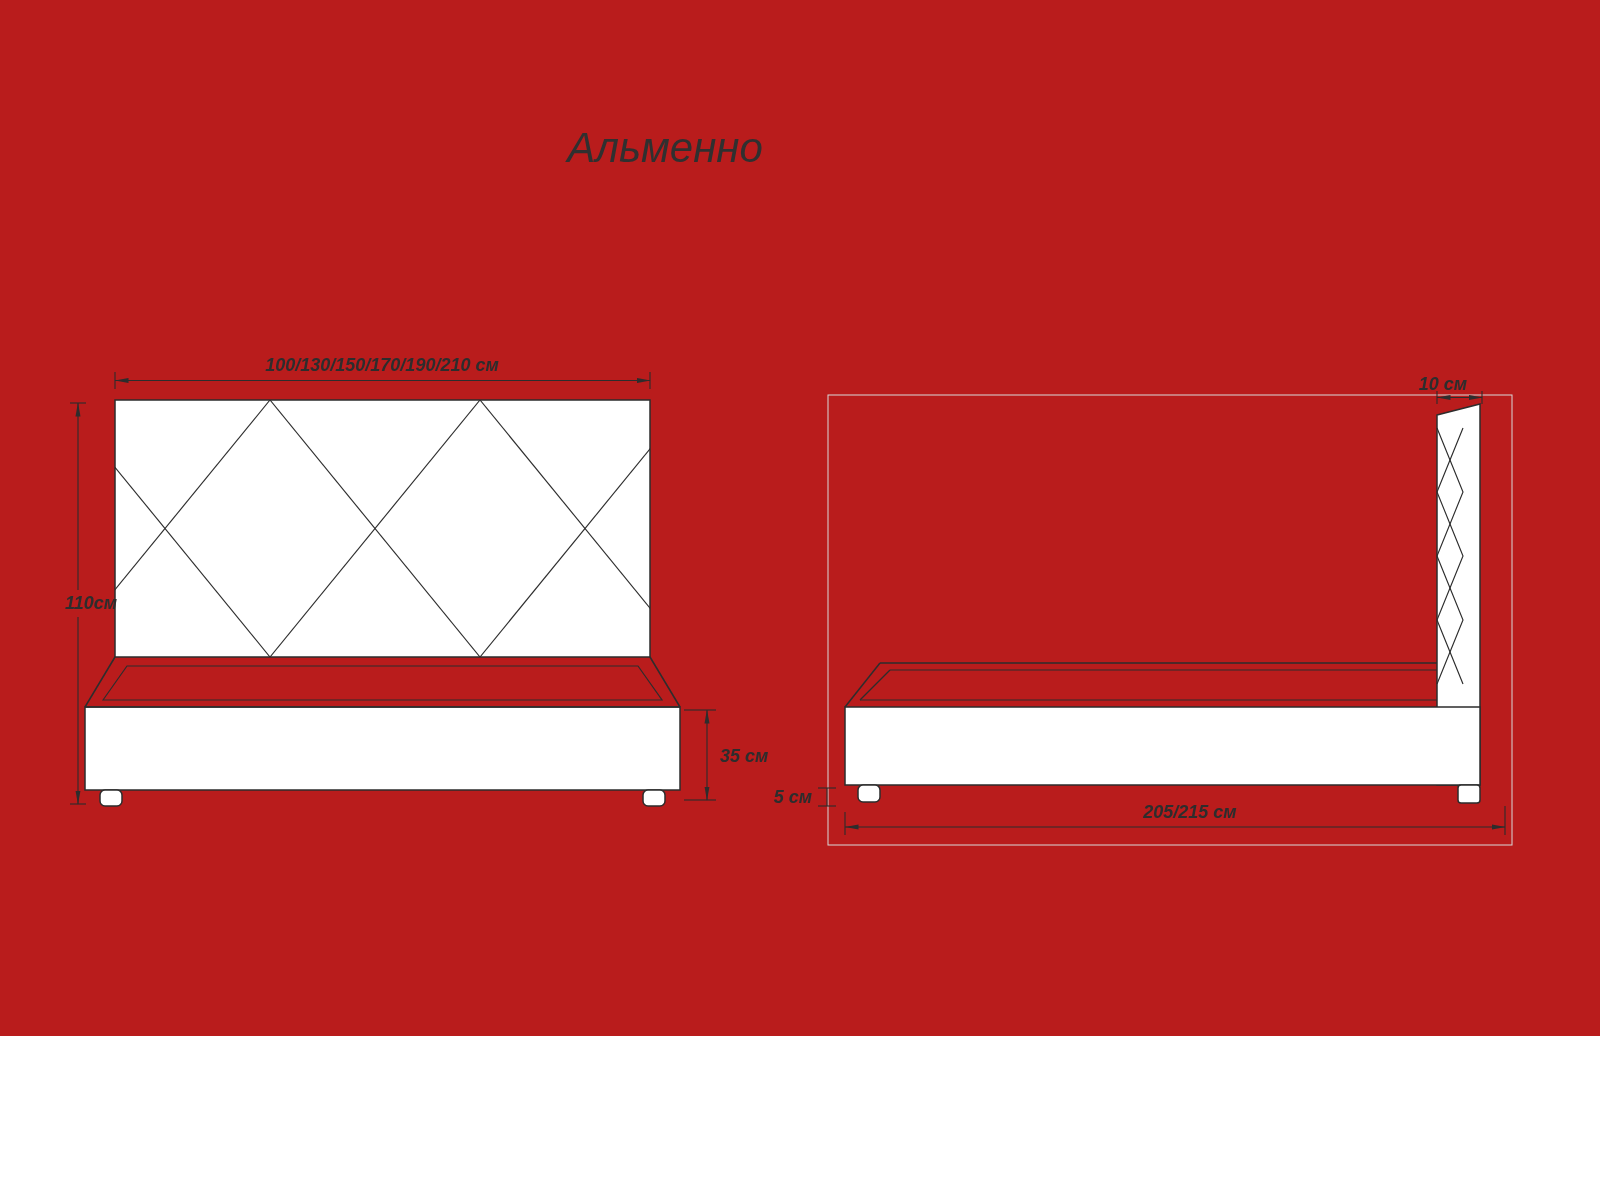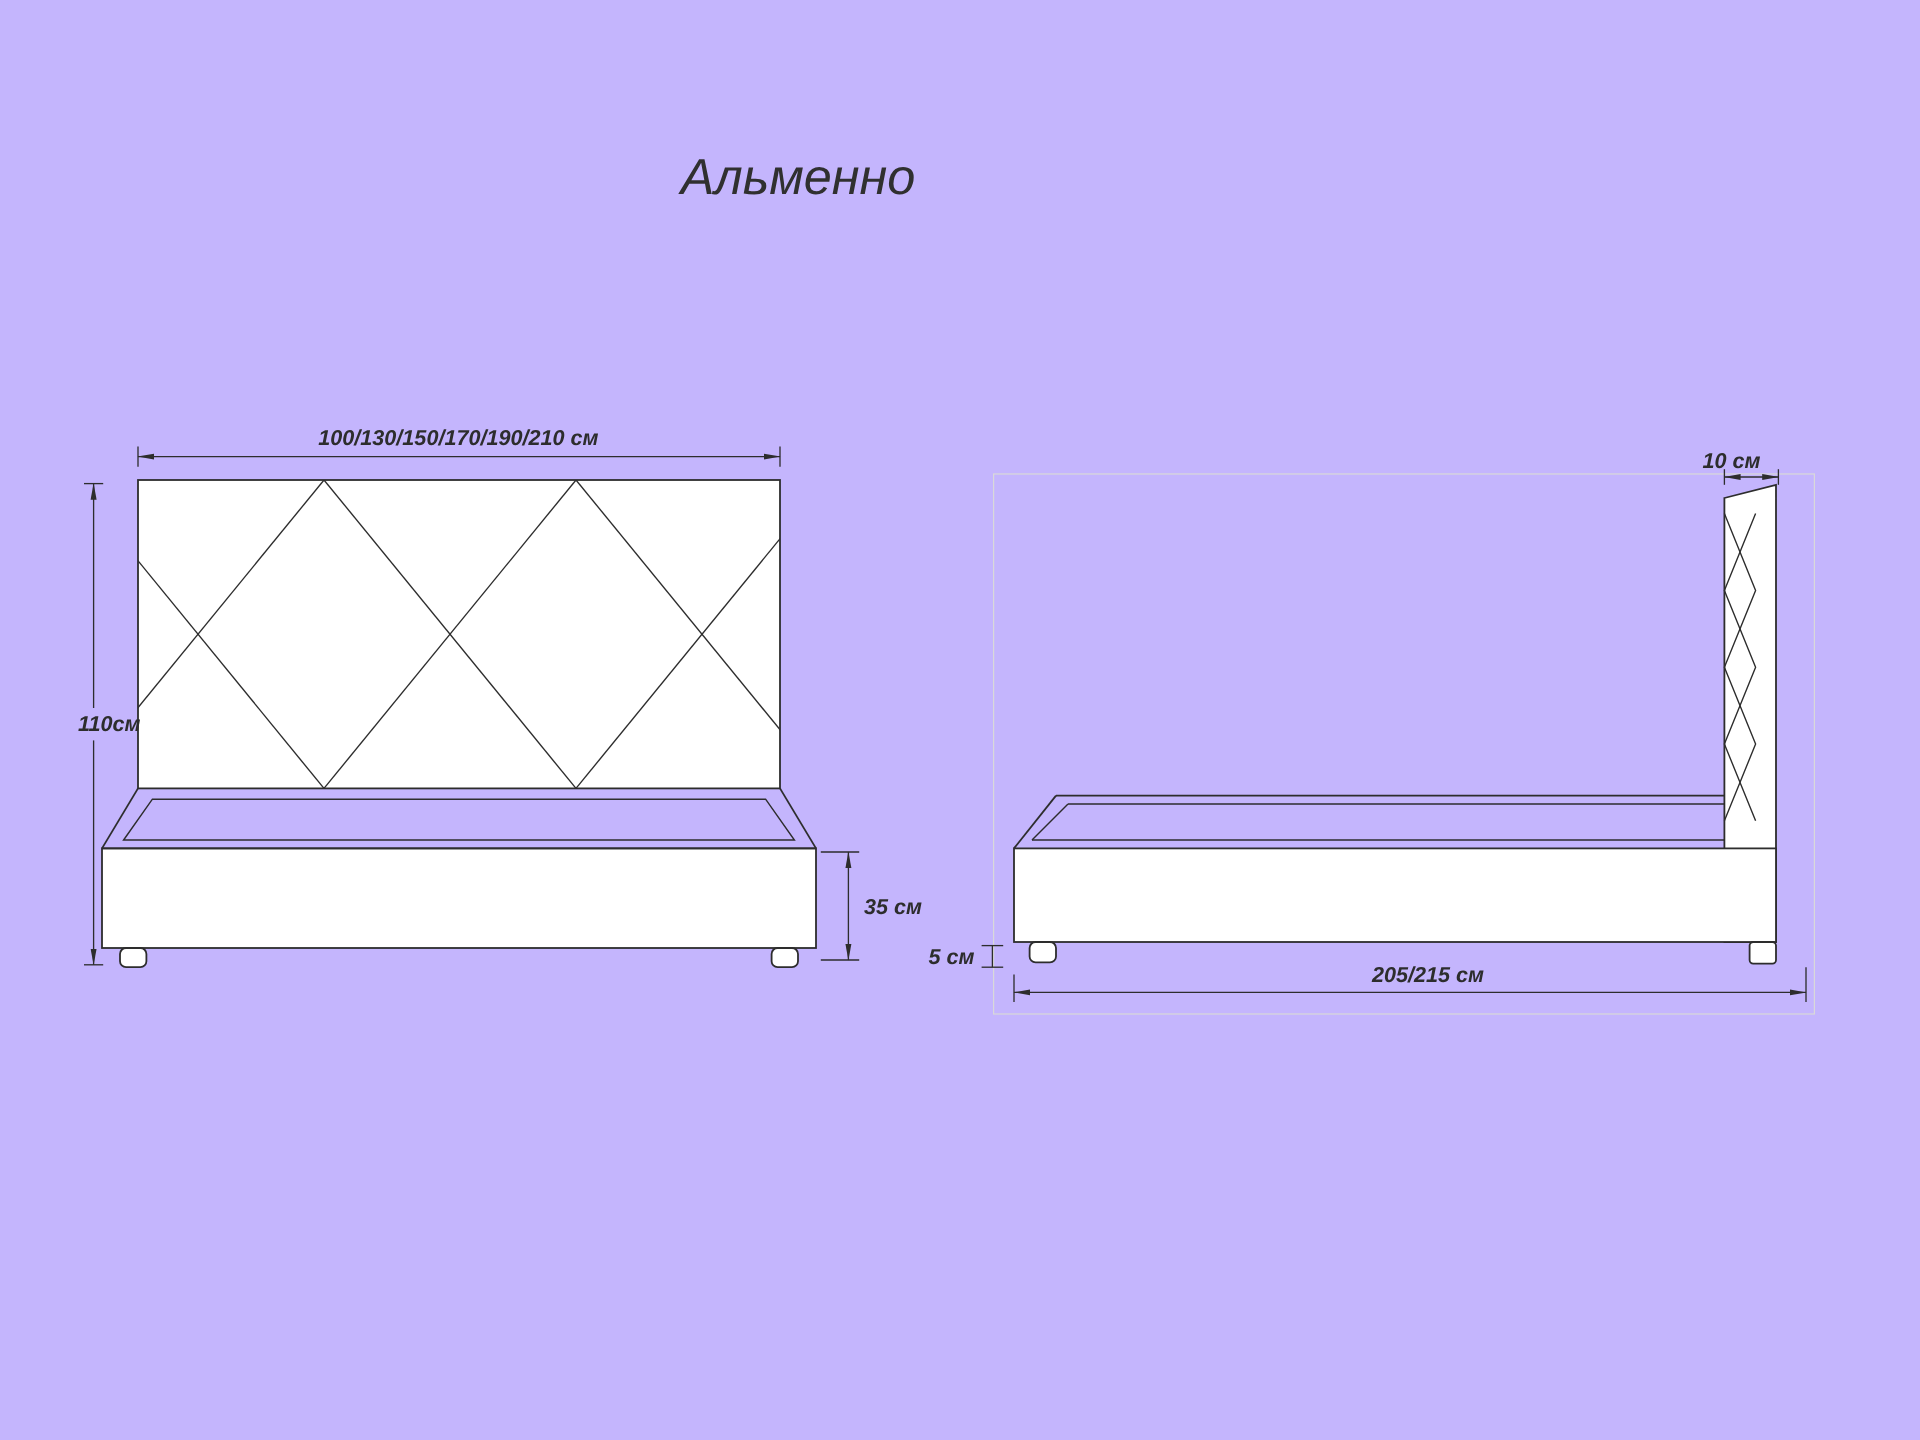--- a/index.html
+++ b/index.html
@@ -1,16 +1,16 @@
 <!DOCTYPE html>
 <html><head>
 <meta charset="utf-8">
 <style>
   html,body{margin:0;padding:0;background:#ffffff;}
-  .page{position:relative;width:1600px;height:1200px;background:#c4b5fd;overflow:hidden;}
+  .page{position:relative;width:1600px;height:1036px;background:#b91c1c;overflow:hidden;}
   .page svg{position:absolute;left:0;top:0;}
   .ink{stroke:#2d2d2d;stroke-width:1.5;fill:none;}
   .thin{stroke-width:1.2;}
   .fillw{fill:#ffffff;}
   .pat line,.pat polyline{stroke:#2d2d2d;stroke-width:1.15;fill:none;}
   .dim-line line{stroke:#2d2d2d;stroke-width:1.1;}
   .frame{stroke:#d9d9d9;stroke-width:1;fill:none;}
   text.dim{font-family:"Liberation Sans",sans-serif;font-style:italic;font-weight:bold;
            font-size:18px;fill:#2d2d2d;stroke:none;}
   text.title{font-family:"Liberation Sans",sans-serif;font-style:italic;font-weight:normal;

